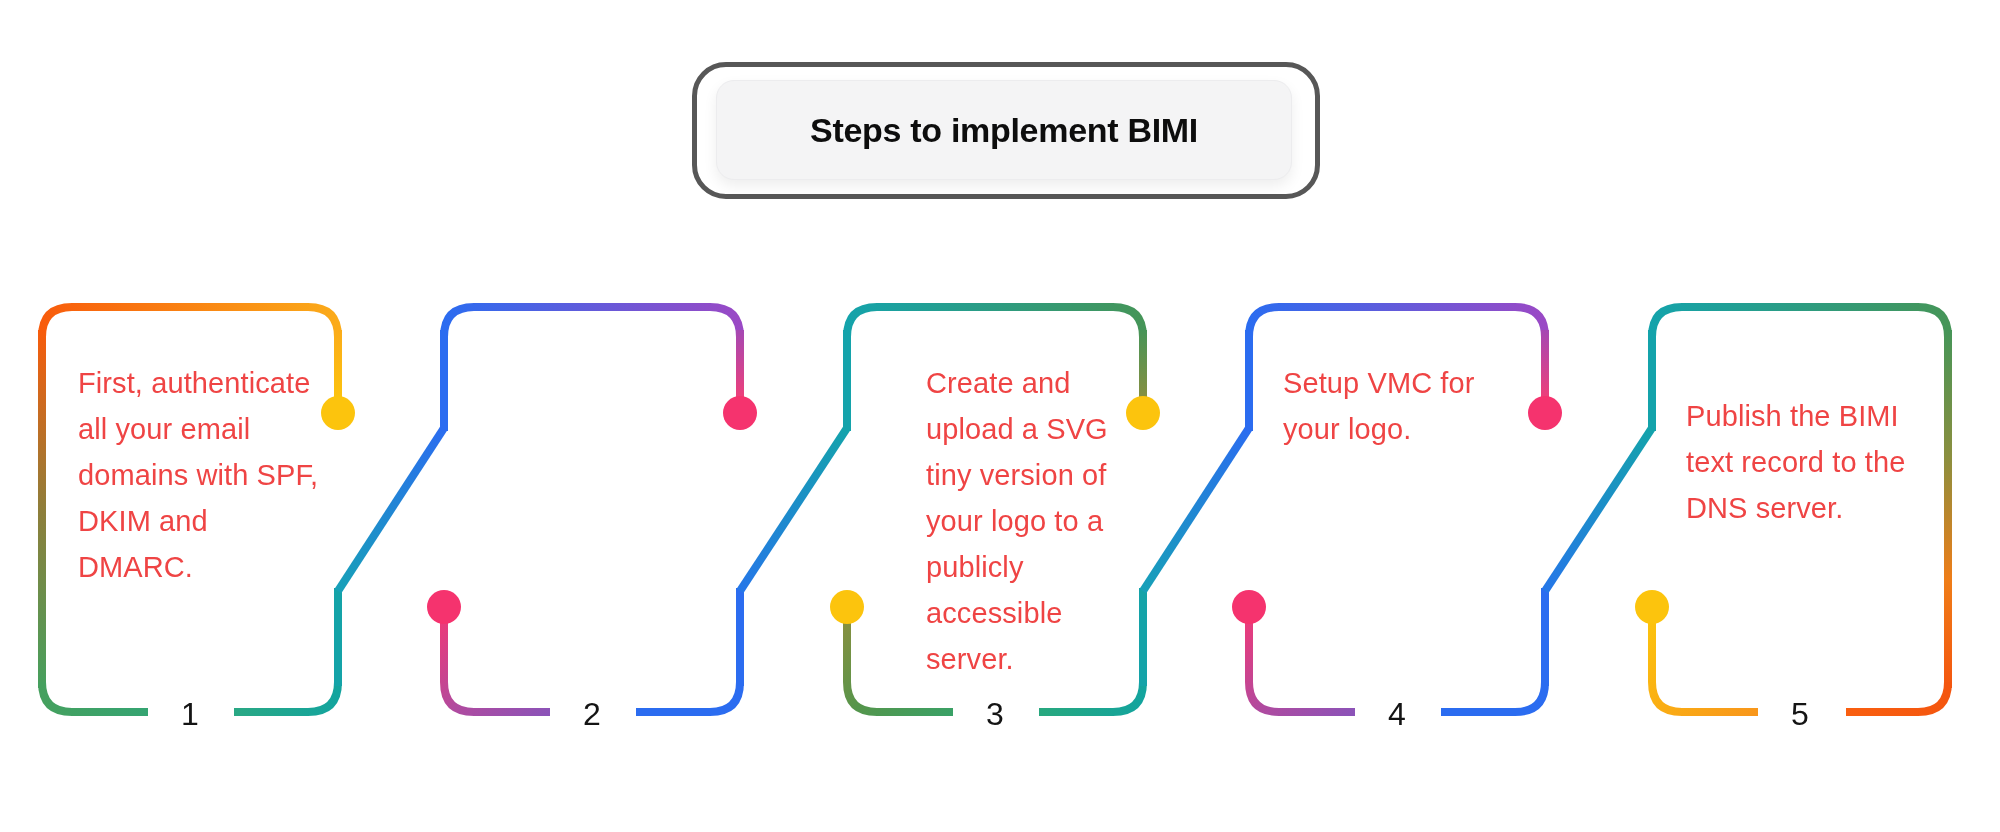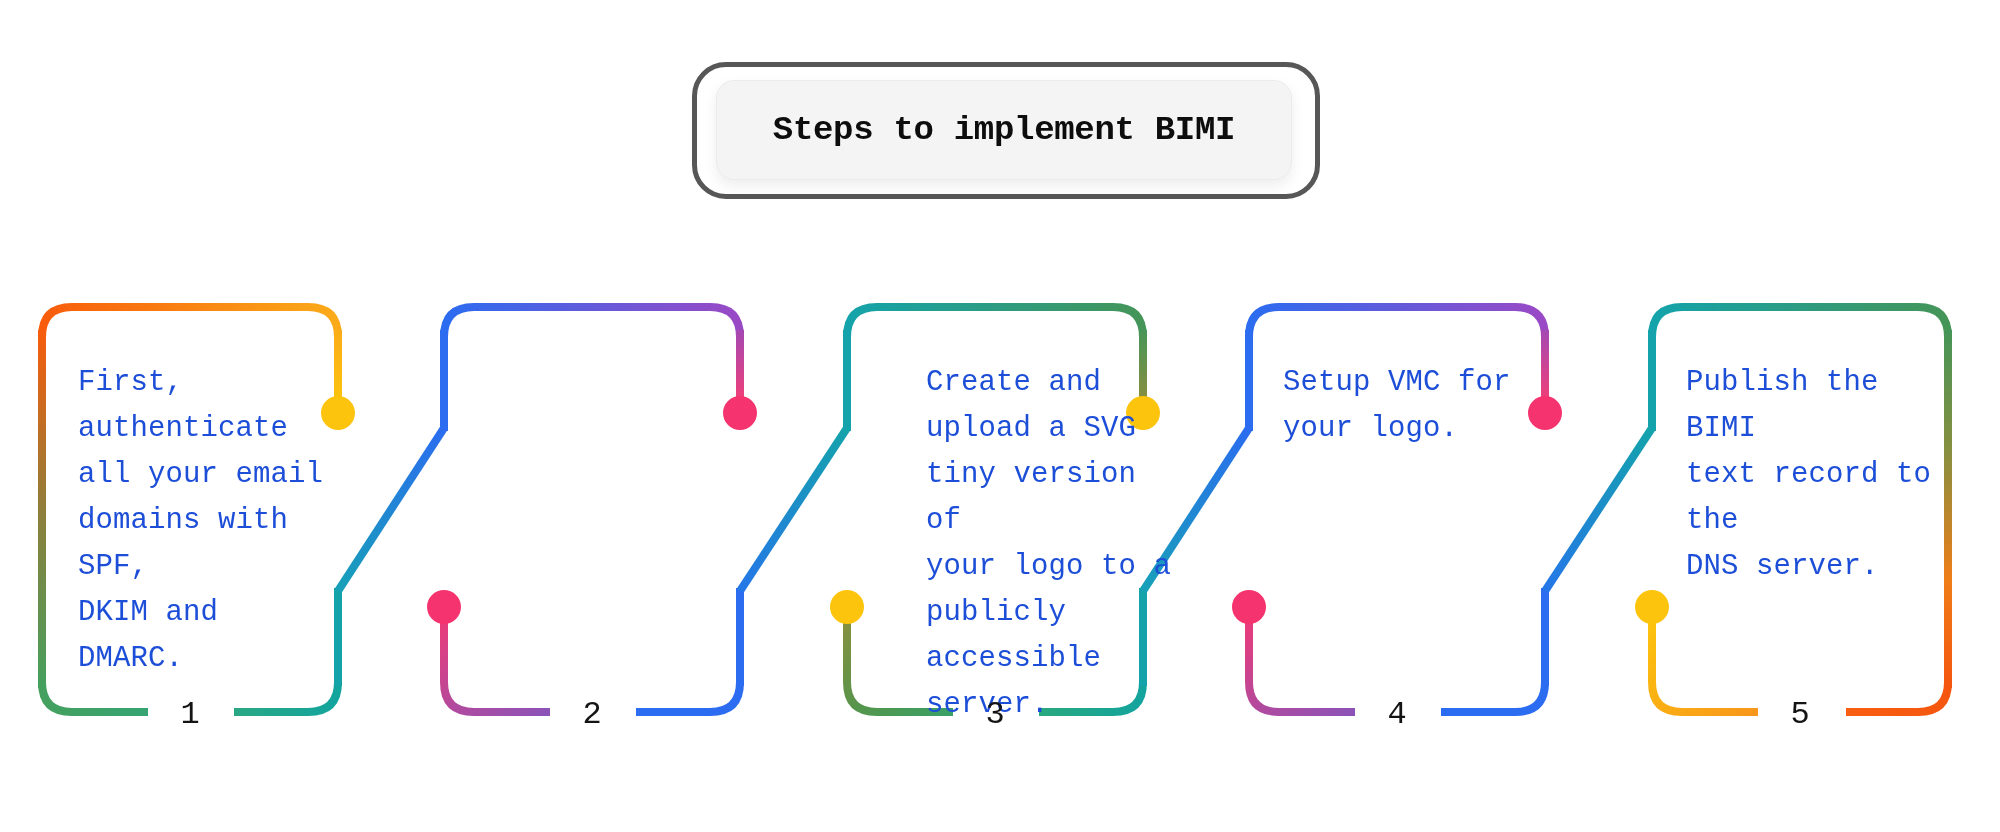--- a/index.html
+++ b/index.html
@@ -1,20 +1,20 @@
 <!DOCTYPE html>
 <html><head>
 <meta charset="utf-8">
 <style>
   html,body{margin:0;padding:0;background:#ffffff;}
   #canvas{
     position:relative;
     width:2000px;height:832px;
     background:#ffffff;
-    font-family:Liberation Mono, monospace;
+    font-family:Liberation Sans, sans-serif;
     overflow:hidden;
   }
   
   .title-outer{
     position:absolute;left:692px;top:62px;width:628px;height:137px;
     background:#ffffff;border:5px solid #575757;border-radius:34px;
     box-sizing:border-box;
   }
   .title-inner{
     position:absolute;left:716px;top:80px;width:576px;height:100px;
@@ -24,28 +24,28 @@
     display:flex;align-items:center;justify-content:center;
   }
   .title-text{
     font-size:34px;font-weight:800;color:#0d0d0d;letter-spacing:-0.3px;
   }
   
   #diagram{position:absolute;left:0;top:0;}
   
   .step-text{
     position:absolute;top:360px;width:252px;
-    font-size:29px;line-height:46px;color:#1d4ed8;
+    font-size:29px;line-height:46px;color:#ef4444;
     white-space:pre-line;letter-spacing:0.1px;
   }
   .step-text.s1{left:78px;}
   .step-text.s2{left:479px;}
   .step-text.s3{left:881px;margin-left:45px;}
   .step-text.s4{left:1283px;}
-  .step-text.s5{left:1686px;}
+  .step-text.s5{left:1686px;margin-top:33px;}
   
   .step-number{
     position:absolute;top:696px;width:60px;text-align:center;
     font-size:32px;color:#141414;transform:translateX(-50%);
   }
   .step-number.n1{left:190px;}
   .step-number.n2{left:592px;}
   .step-number.n3{left:995px;}
   .step-number.n4{left:1397px;}
   .step-number.n5{left:1800px;}

